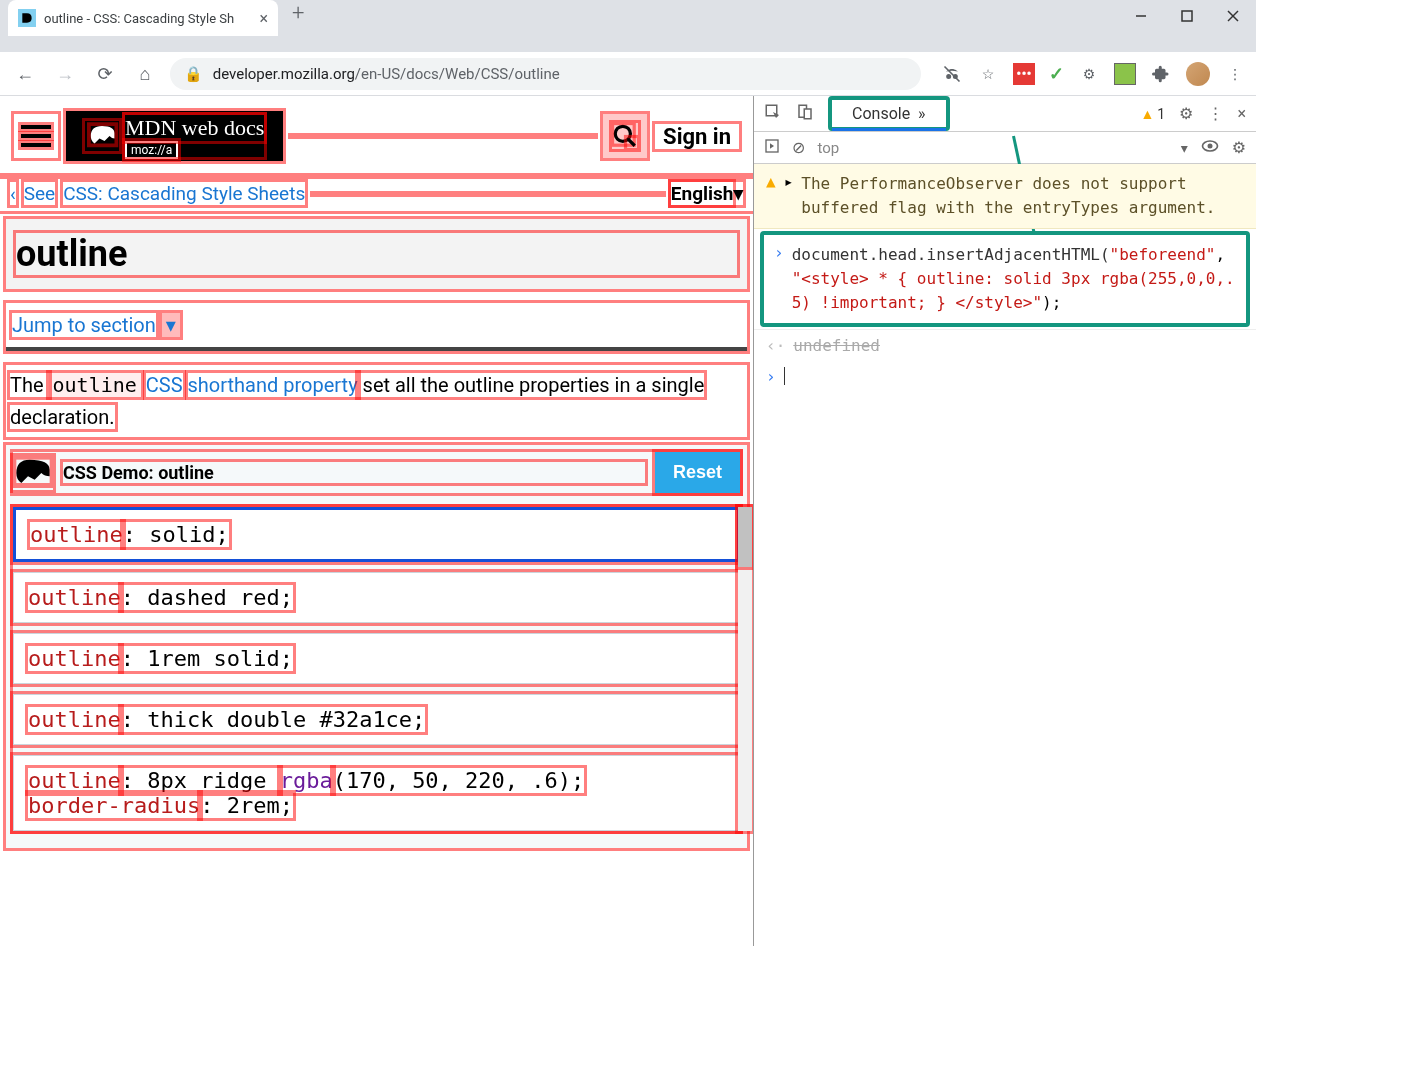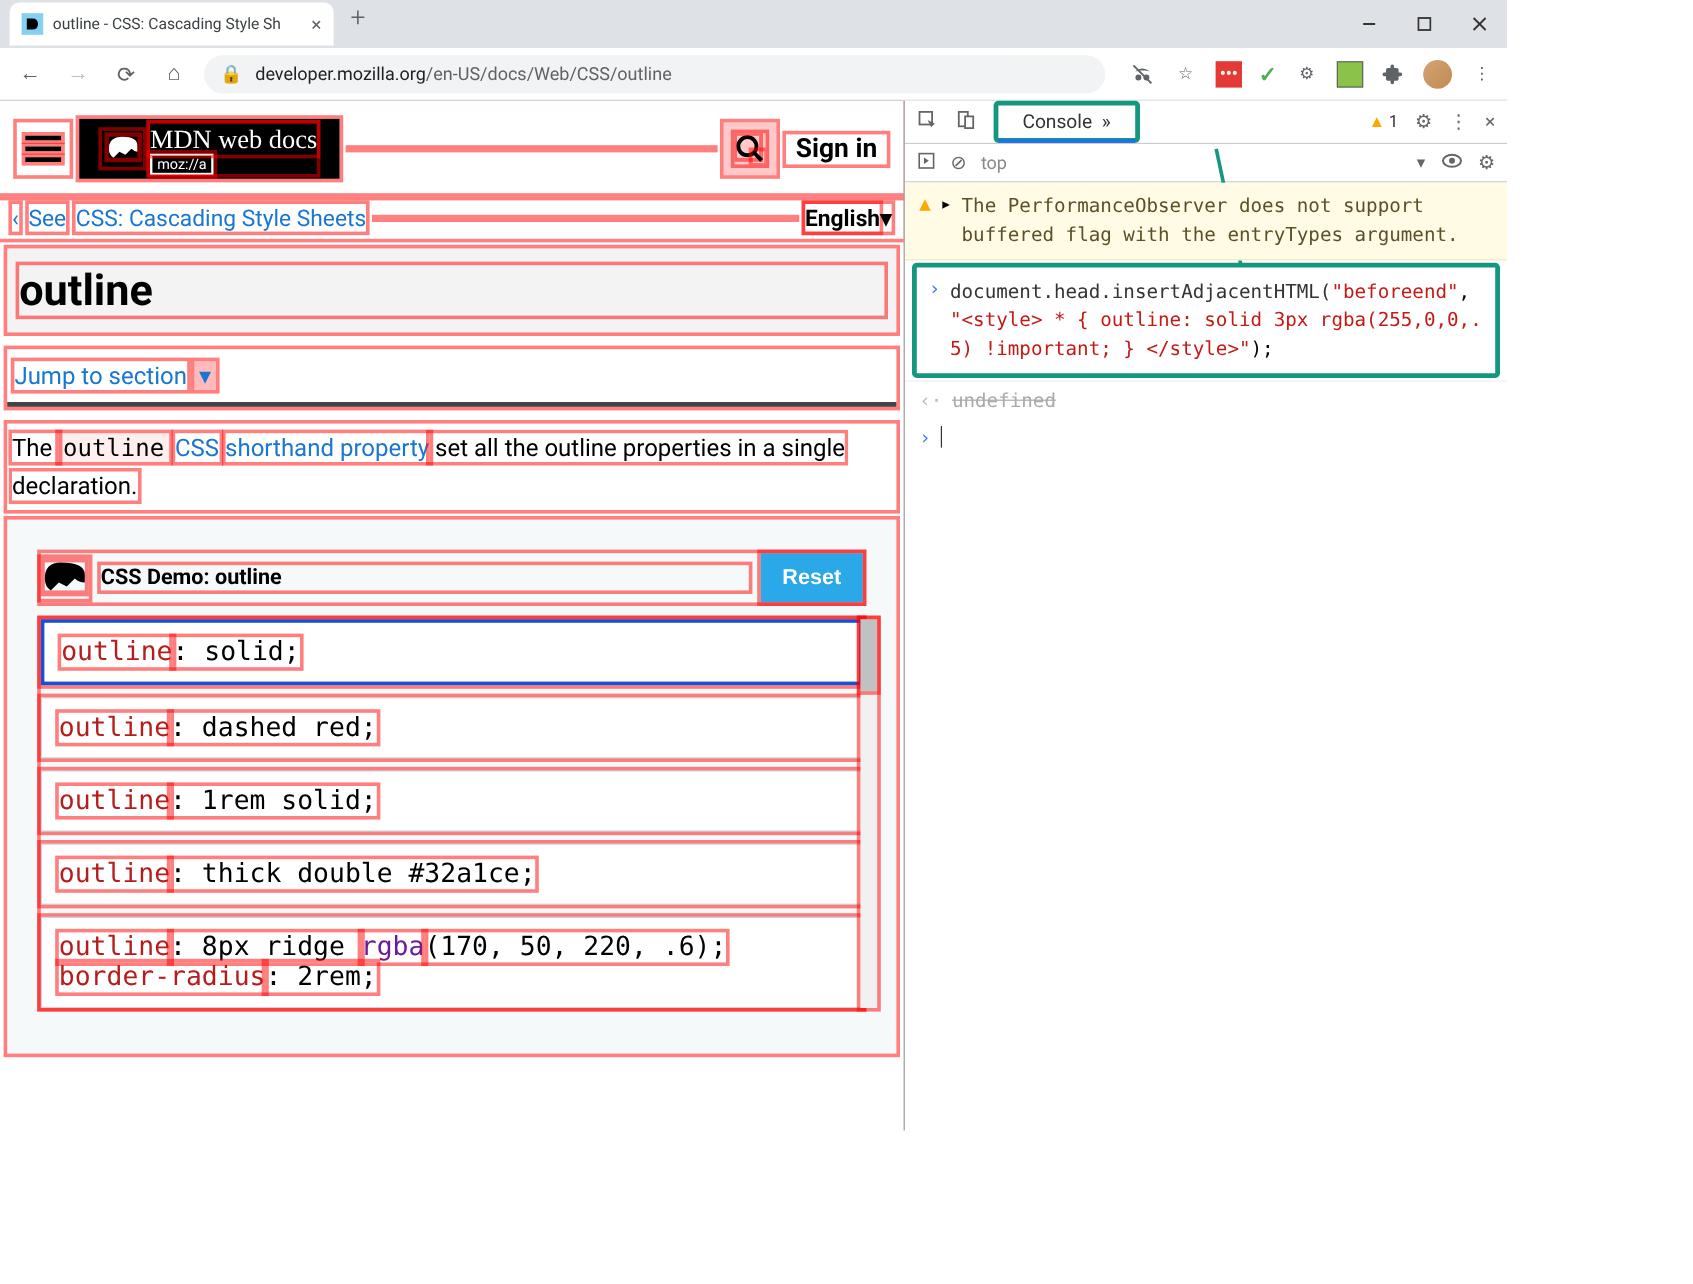--- a/index.html
+++ b/index.html
@@ -1,17 +1,17 @@
 <!DOCTYPE html>
 <html><head>
 <meta charset="utf-8">
 <style>
 *{margin:0;padding:0;box-sizing:border-box}
 body{font-family:-apple-system,BlinkMacSystemFont,"Segoe UI",Roboto,sans-serif;font-size:14px;background:#fff;width:1256px;height:946px;overflow:hidden;position:relative}
-.titlebar{height:40px;background:#dee1e6;display:flex;align-items:center;padding-left:8px}
+.titlebar{height:52px;background:#dee1e6;display:flex;align-items:flex-start;padding-left:8px}
 .tab{background:#fff;border-radius:8px 8px 0 0;height:36px;display:flex;align-items:center;padding:0 10px;gap:8px;width:270px}
 .favicon{width:18px;height:18px;background:#83d0f0;display:flex;align-items:center;justify-content:center}
 .favicon svg{width:14px;height:14px}
 .tab-title{font-size:13px;color:#3c4043;white-space:nowrap;overflow:hidden;flex:1}
 .tab-close{font-size:16px;color:#5f6368;cursor:pointer}
 .new-tab{margin-left:14px;margin-bottom:10px;font-size:22px;color:#5f6368;font-weight:300}
 .win-controls{margin-left:auto;display:flex;gap:0}
 .win-btn{width:46px;height:32px;display:flex;align-items:center;justify-content:center;color:#333}
 .toolbar{height:44px;background:#fff;display:flex;align-items:center;padding:0 10px;gap:10px;border-bottom:1px solid #dadce0}
 .nav-btn{width:30px;height:30px;border-radius:50%;display:flex;align-items:center;justify-content:center;color:#5f6368;font-size:18px}
@@ -42,21 +42,21 @@
 .chevron-back{color:#1976d2}
 .see-link,.css-link{color:#1976d2}
 .lang-sel{font-size:19px;font-weight:bold;display:flex;align-items:center}
 .page-title-box{background:#f3f3f3;padding:14px 10px;margin:8px 6px}
 .page-title{font-size:36px;font-weight:bold}
 .jump-sec{margin:14px 6px;padding:10px 6px;border-bottom:4px solid #444;display:flex;align-items:flex-start;gap:6px;font-size:20px;color:#1976d2}
 .jump-caret{background:rgba(255,120,120,0.5);padding:0 4px}
 .intro{margin:8px 6px;font-size:20px;line-height:1.6;padding:4px}
 .code-inline{font-family:Consolas,monospace;background:rgba(255,200,200,0.3);padding:0 4px}
 .link-blue{color:#1976d2}
-.demo-box{margin:8px 6px;background:#f5f9fa;padding:28px}
+.demo-box{margin:8px 6px;background:#f5f9fa;padding:7px}
 .demo-header{display:flex;align-items:center;gap:10px;margin-bottom:14px}
 .demo-logo{width:40px;height:34px}
 .demo-title{font-size:18px;font-weight:bold;flex:1}
 .reset-btn{background:#2aa8e8;color:#fff;font-size:18px;font-weight:bold;padding:10px 18px;border:none}
 .demo-list{position:relative}
 .demo-item{background:#fff;border:1px solid #cbd5dc;padding:12px 14px;margin-bottom:10px;font-family:Consolas,monospace;font-size:22px}
 .demo-item.active{border:3px solid #1450d8}
 .kw{color:#b71c1c}
 .fn{color:#6a1b9a}
 .demo-scroll{position:absolute;right:-12px;top:0;bottom:0;width:14px;background:#f1f1f1}

